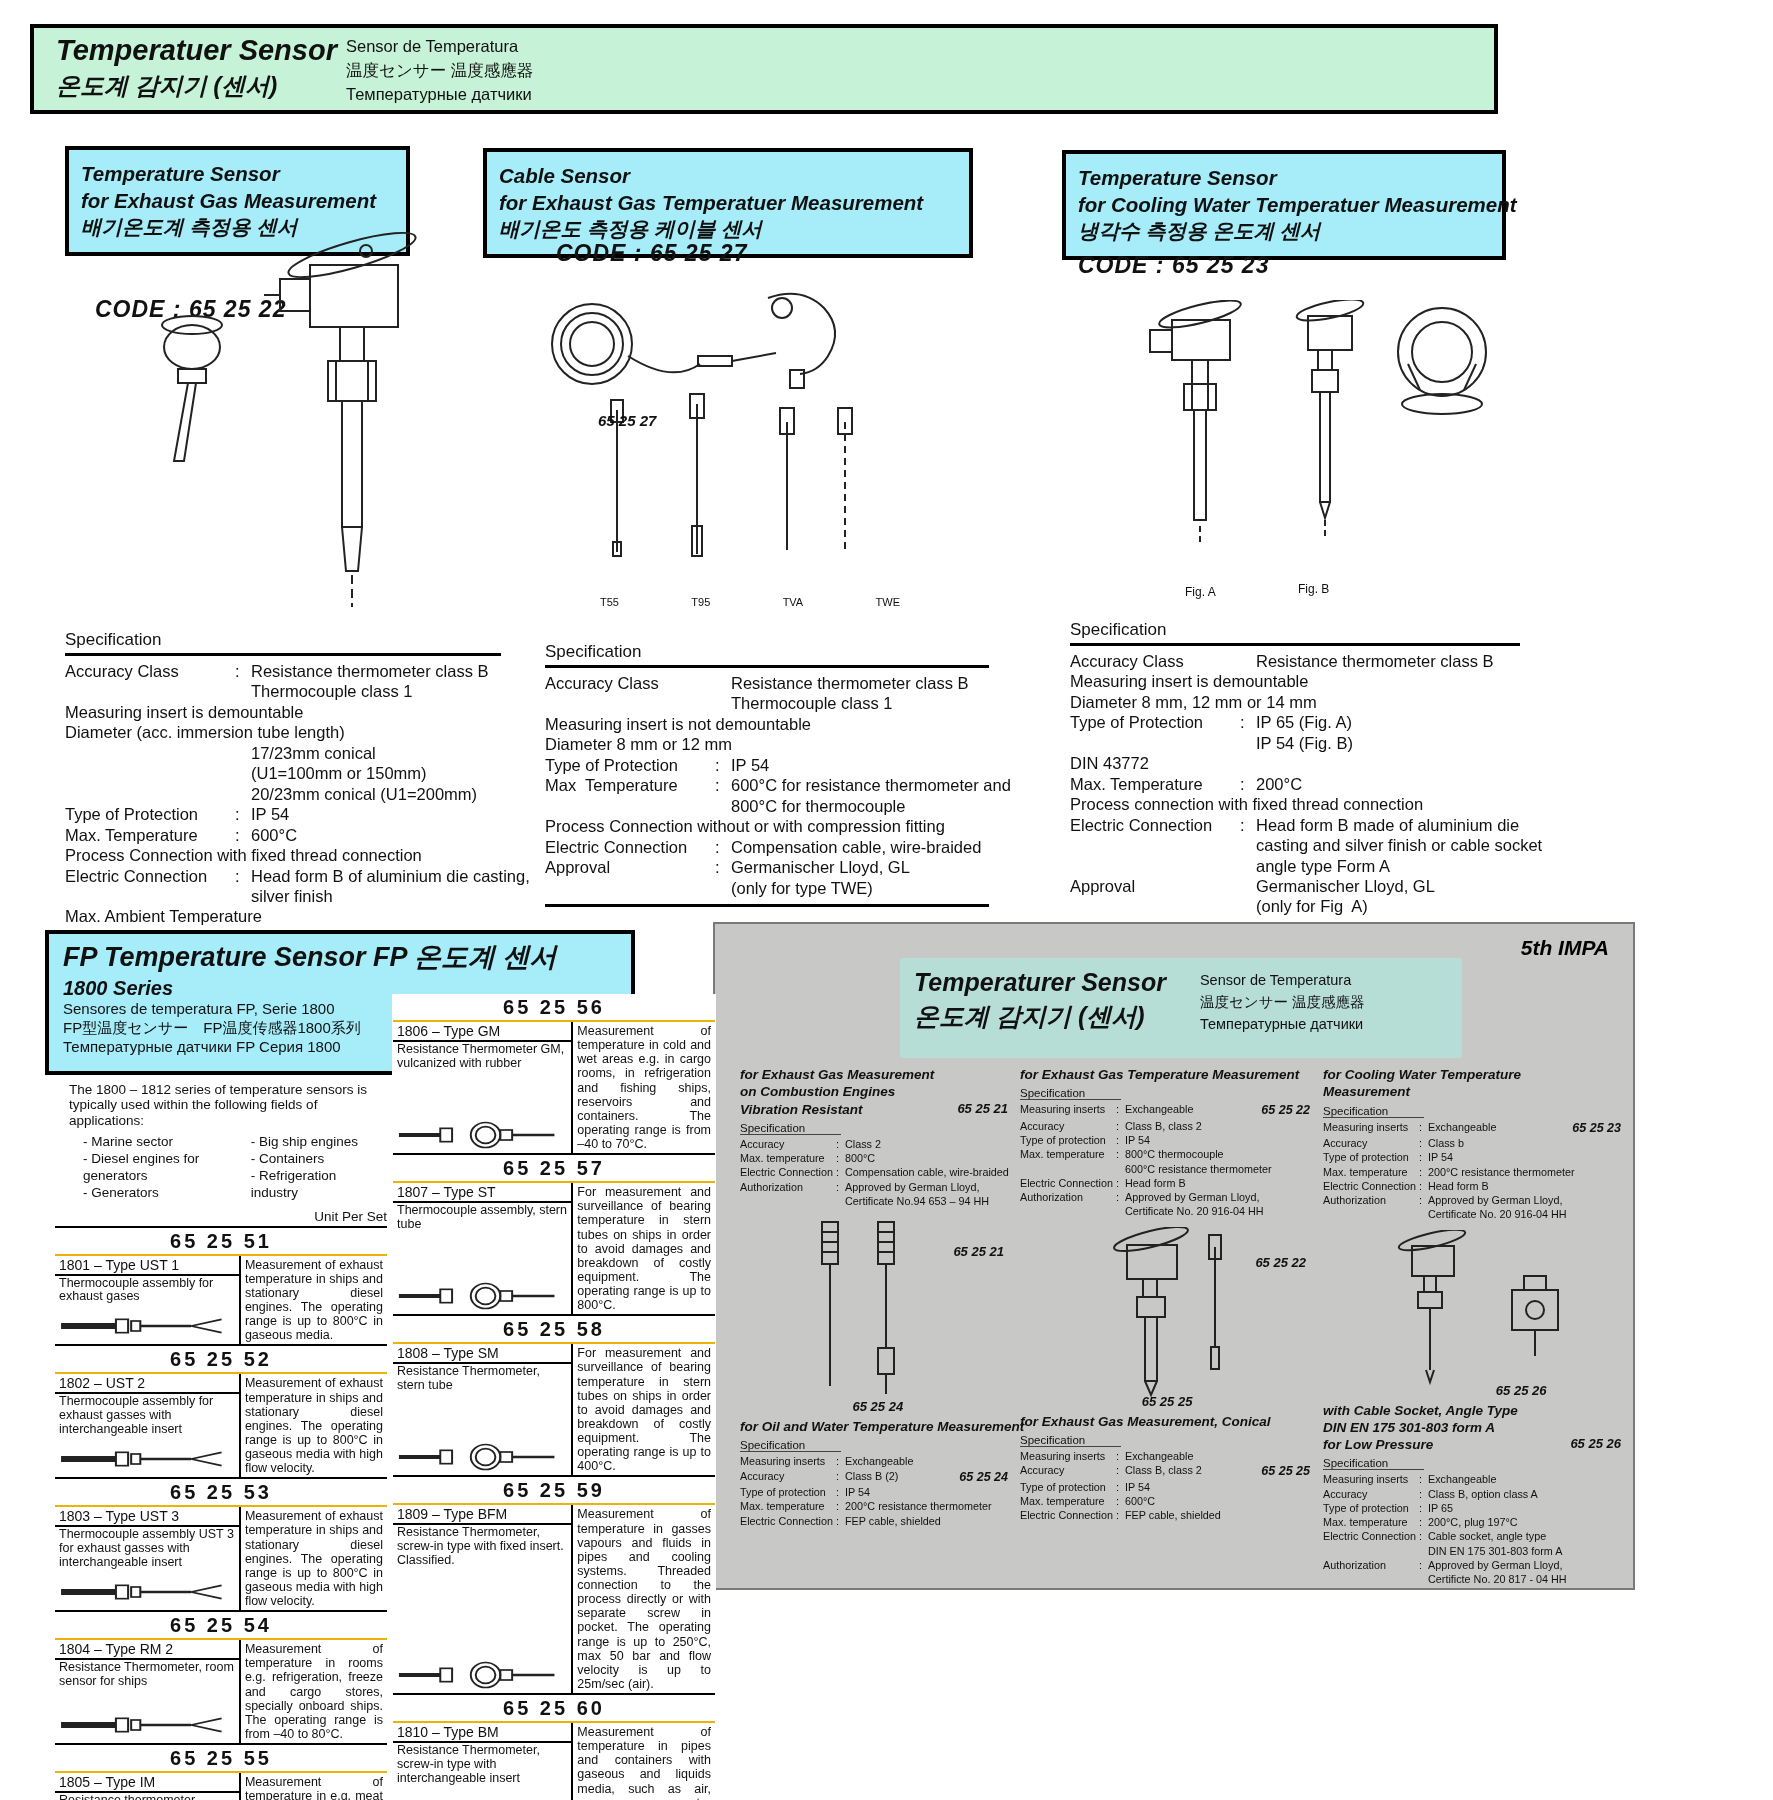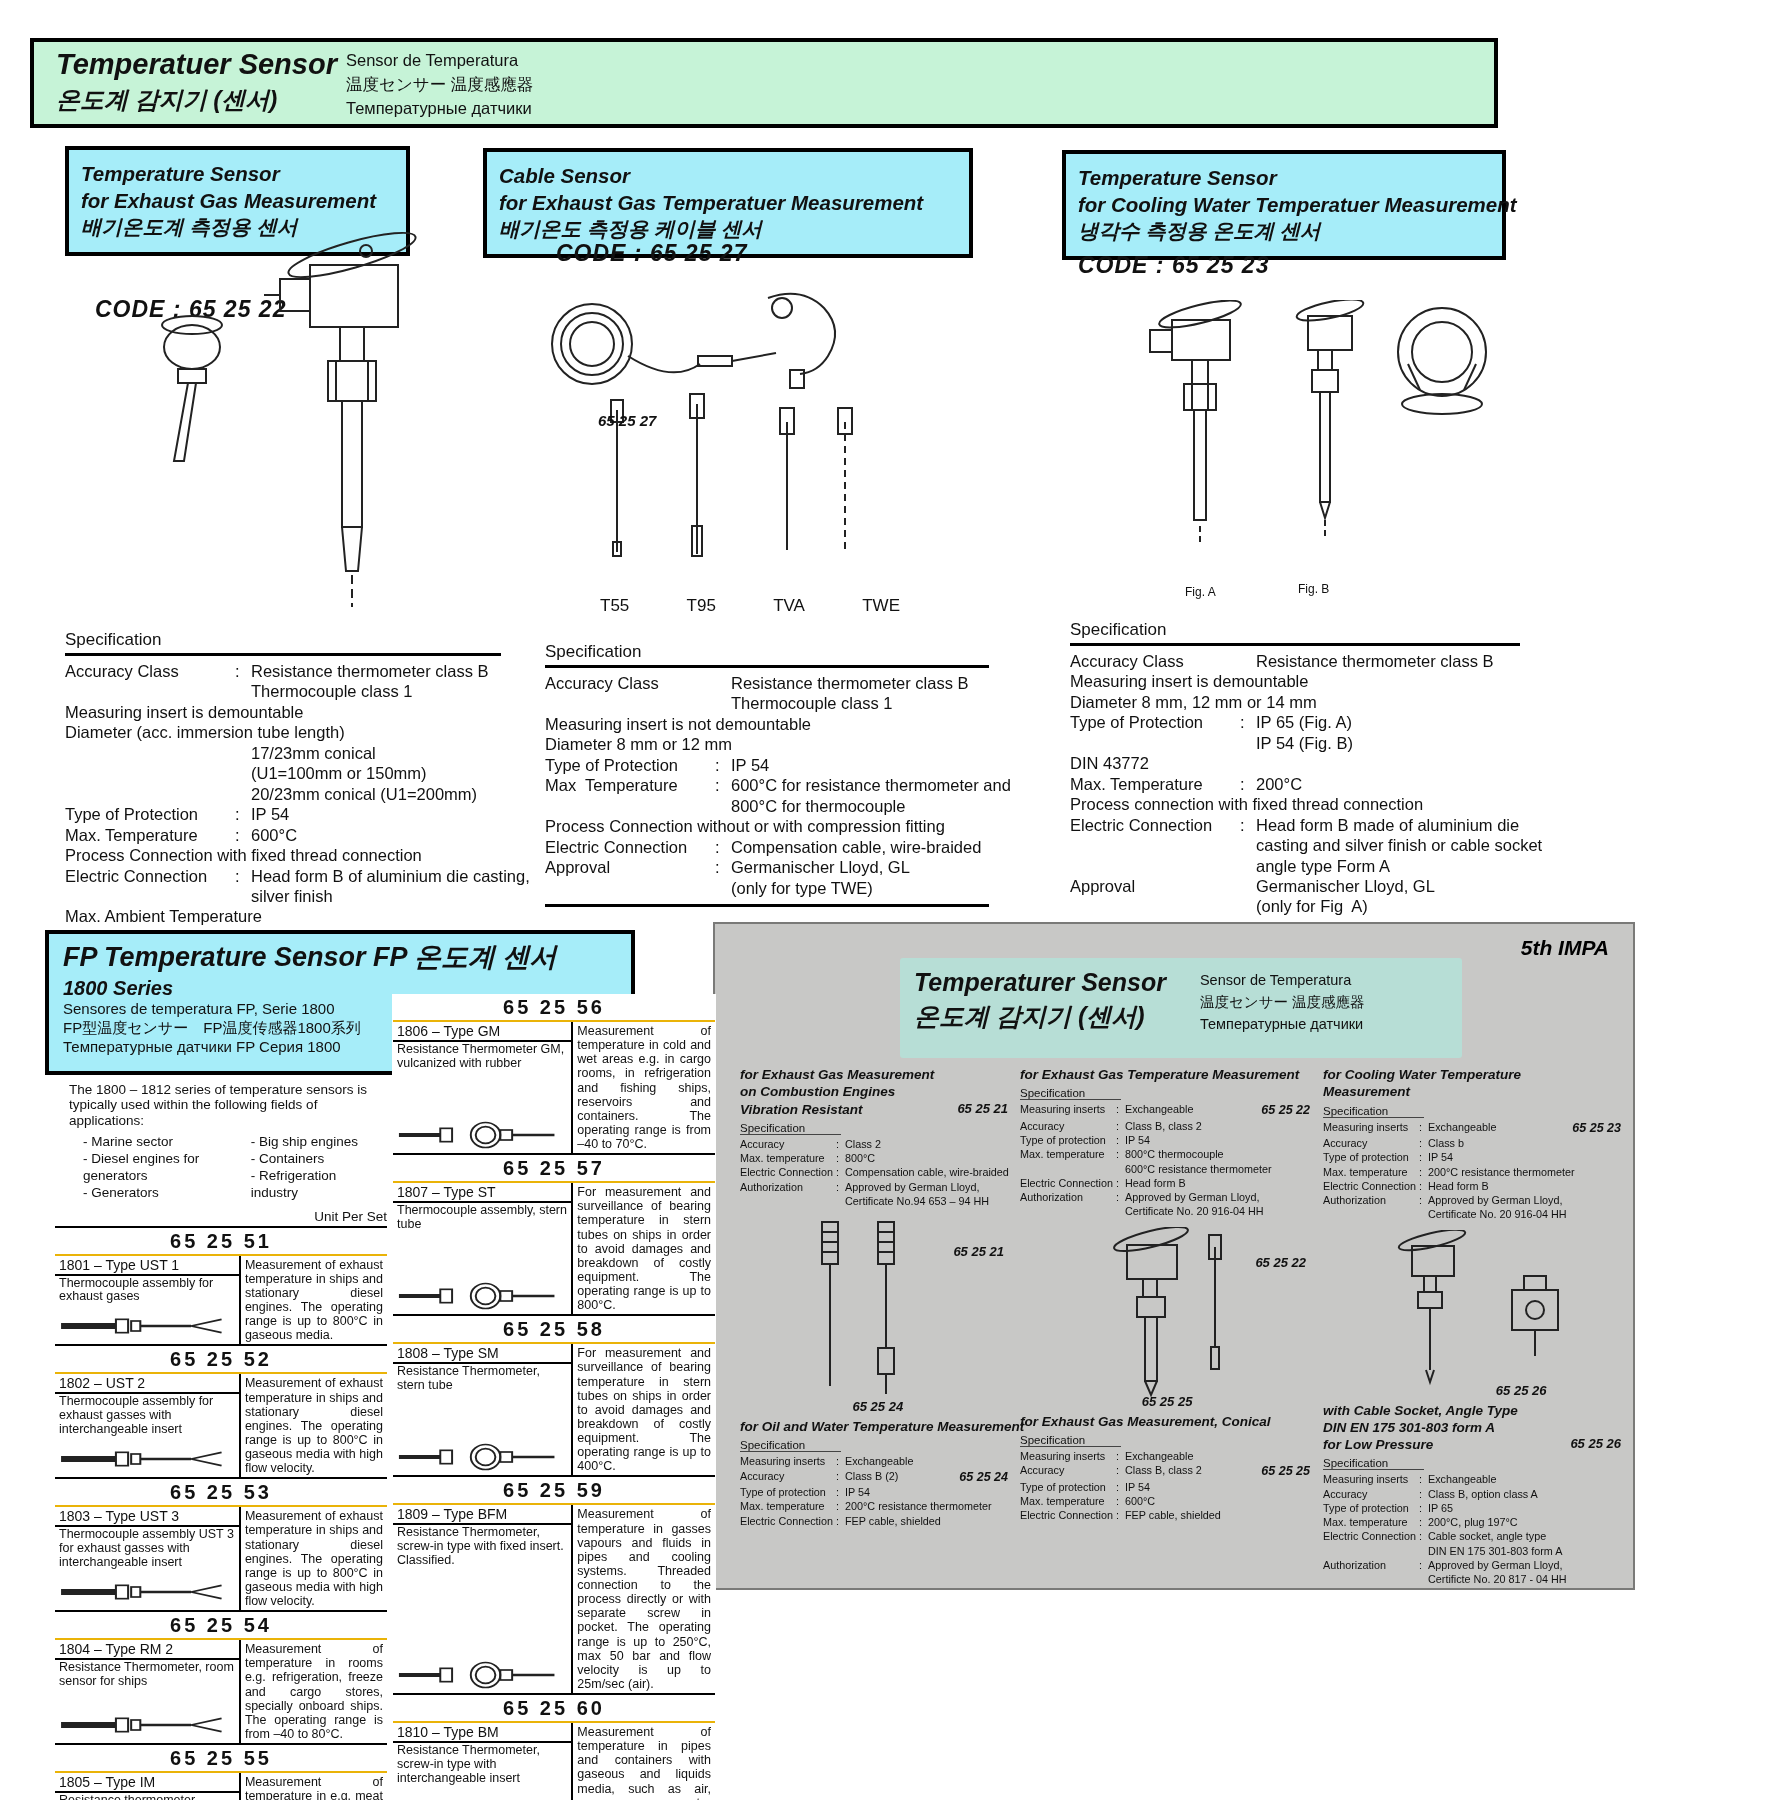--- a/index.html
+++ b/index.html
@@ -1,36 +1,36 @@
 <!DOCTYPE html>
 <html><head>
 <meta charset="utf-8">
 <style>
   html,body{margin:0;padding:0;background:#e8e8e8;}
   .page{position:relative;width:1773px;height:1800px;background:#ffffff;overflow:hidden;
         color:#111;font-family:"Liberation Sans","DejaVu Sans",sans-serif;}
 
   
-  .banner{position:absolute;left:30px;top:38px;width:1468px;height:90px;background:#c6f3d7;
+  .banner{position:absolute;left:30px;top:24px;width:1468px;height:90px;background:#c6f3d7;
           border:4px solid #000;box-sizing:border-box;display:flex;}
   .banner-left{padding:6px 0 0 22px;width:290px;}
   .banner-title{font-size:29px;font-weight:bold;font-style:italic;line-height:1.15;white-space:nowrap;}
   .banner-sub{font-size:24px;font-weight:bold;font-style:italic;margin-top:3px;white-space:nowrap;}
   .banner-tr{padding-top:7px;font-size:16.5px;line-height:1.45;}
 
   
   .cyanbox{position:absolute;background:#a6edf9;border:4px solid #000;box-sizing:border-box;
            padding:11px 12px;}
   .cyanbox .t1{font-size:20.5px;font-weight:bold;font-style:italic;line-height:1.3;white-space:nowrap;}
   .codeline{position:absolute;font-size:23px;font-weight:bold;font-style:italic;letter-spacing:1px;white-space:nowrap;}
   .diagram{position:absolute;}
   .diagram svg{display:block;}
   .figlabel{position:absolute;font-size:12px;white-space:nowrap;}
   .innercode{position:absolute;font-size:15px;font-weight:bold;font-style:italic;}
-  .probelabels{position:absolute;display:flex;justify-content:space-between;font-size:17px;}
+  .probelabels{position:absolute;display:flex;justify-content:space-between;font-size:11px;}
 
   .spec{position:absolute;border-bottom:3px solid #000;padding-bottom:6px;box-sizing:border-box;}
   .spec .sh{font-size:17px;padding-bottom:3px;border-bottom:3px solid #000;margin-bottom:5px;}
   .srow{display:flex;font-size:16.5px;line-height:1.24;}
   .sl{flex:0 0 auto;min-width:170px;white-space:pre;}
   .sc{flex:0 0 16px;white-space:pre;}
   .sv{white-space:pre;}
 
   
   .fp-cyan{position:absolute;left:45px;top:930px;width:590px;height:145px;background:#a6edf9;

